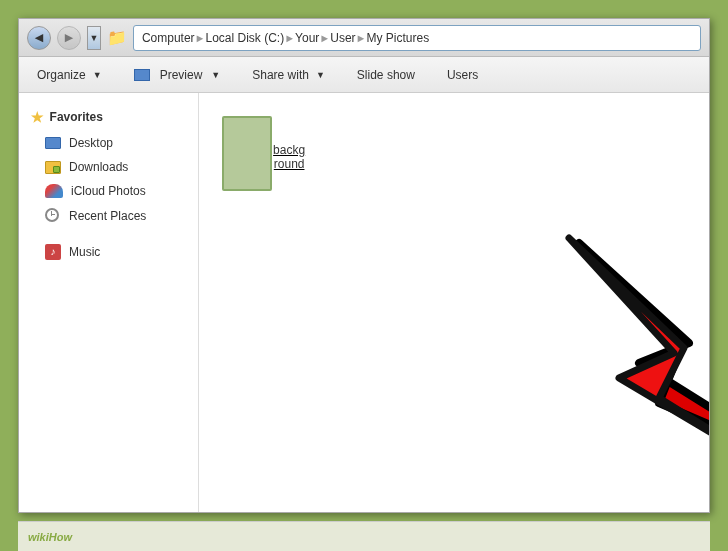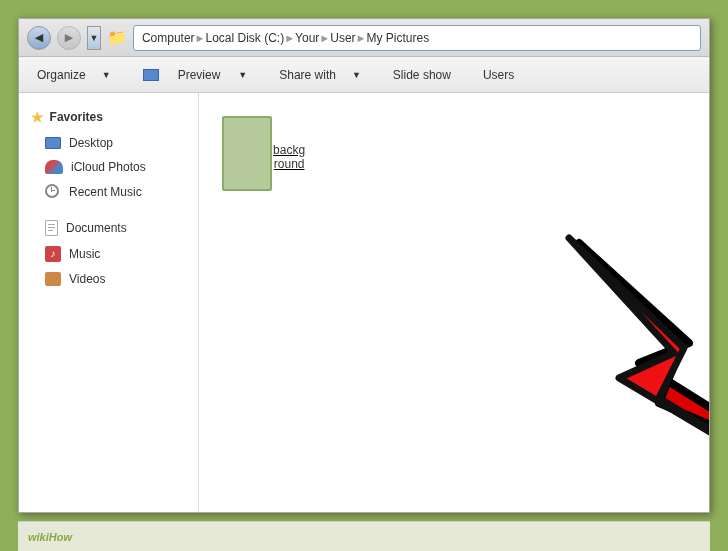--- a/index.html
+++ b/index.html
@@ -92,21 +92,21 @@
       background: linear-gradient(to bottom, #f5f5f5, #e8e8e8);
       border-bottom: 1px solid #ccc;
       padding: 4px 12px;
       gap: 20px;
       height: 36px;
     }
 
     .toolbar-btn {
       display: flex;
       align-items: center;
-      gap: 16px;
+      gap: 7px;
       cursor: pointer;
       padding: 3px 6px;
       border-radius: 3px;
       font-size: 12px;
       color: #333;
     }
 
     
     .main-area {
       display: flex;
@@ -290,59 +290,54 @@
       <div class="nav-section-header">
         <span class="icon-star">★</span>
         <span>Favorites</span>
       </div>
 
       <div class="nav-item">
         <span class="icon-desktop"></span>
         <span>Desktop</span>
       </div>
 
+      <div class="nav-item">
+        <span style="display:inline-block;width:16px;height:13px;position:relative;">
+          <span style="display:block;width:16px;height:13px;background:#f0c040;border:1px solid #c09820;border-radius:1px;"></span>
+          <span style="position:absolute;bottom:1px;right:1px;width:7px;height:7px;background:#8aba3a;border:1px solid #5a8a1a;border-radius:1px;"></span>
+        </span>
+        <span>Downloads</span>
+      </div>
 
       <div class="nav-item">
         <span style="display:inline-block;width:18px;height:14px;position:relative;">
           <span style="display:block;width:18px;height:14px;background:linear-gradient(135deg,#dd4444 30%,#4488cc 70%);border-radius:8px 8px 2px 2px;"></span>
         </span>
         <span>iCloud Photos</span>
       </div>
 
       <div class="nav-item">
         <span style="display:inline-block;width:16px;height:16px;position:relative;">
           <span style="display:block;width:14px;height:14px;border:2px solid #888;border-radius:50%;background:white;"></span>
           <span style="position:absolute;top:3px;left:6px;width:1px;height:5px;background:#888;"></span>
           <span style="position:absolute;top:6px;left:6px;width:4px;height:1px;background:#888;"></span>
         </span>
-        <span>Recent Music</span>
+        <span>Recent Places</span>
       </div>
 
       <div class="nav-section-spacer"></div>
 
 
-      <div class="nav-item">
-        <span style="display:inline-block;width:13px;height:16px;background:white;border:1px solid #aaa;border-radius:1px;position:relative;">
-          <span style="position:absolute;top:3px;left:2px;width:7px;height:1px;background:#aaa;"></span>
-          <span style="position:absolute;top:6px;left:2px;width:7px;height:1px;background:#aaa;"></span>
-          <span style="position:absolute;top:9px;left:2px;width:5px;height:1px;background:#aaa;"></span>
-        </span>
-        <span>Documents</span>
-      </div>
 
       <div class="nav-item">
         <span style="display:inline-block;width:16px;height:16px;background:#cc4444;border-radius:2px;color:white;font-size:10px;line-height:16px;text-align:center;">♪</span>
         <span>Music</span>
       </div>
 
 
-      <div class="nav-item">
-        <span style="display:inline-block;width:16px;height:14px;background:#cc8844;border-radius:2px;"></span>
-        <span>Videos</span>
-      </div>
 
     </div>
 
     <div class="content-area">
 
       
       <div class="file-item">
         <div class="file-thumbnail"></div>
         <span class="file-name">background</span>
       </div>

